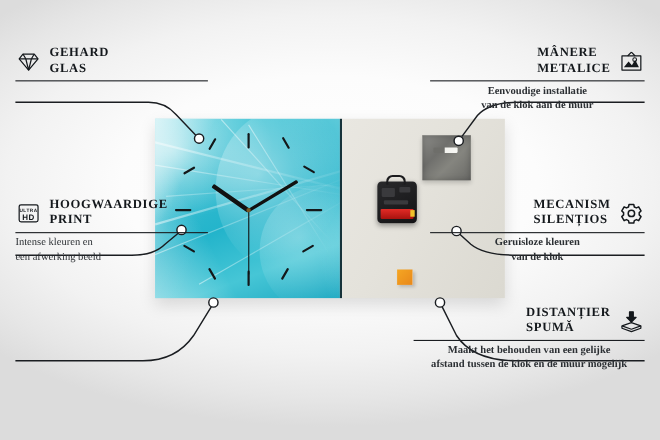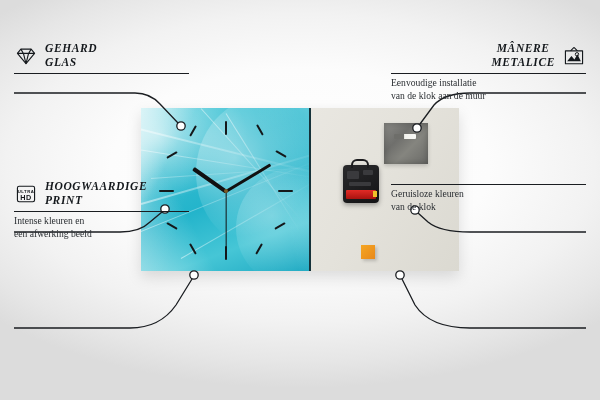--- a/index.html
+++ b/index.html
@@ -82,27 +82,27 @@
     box-shadow:2px 2px 3px rgba(0,0,0,.18);
   }
 
   
   .callout { position:absolute; }
   .co-head {
     display:flex; align-items:center; gap:7px;
     font-size:11.5px; letter-spacing:.6px; color:#14181c; font-weight:700;
     line-height:1.18; text-transform:uppercase;
   }
-  .co-head .txt { white-space:pre-line;font-style:italic; }
+  .co-head .txt { white-space:pre-line; }
   .co-rule { height:1.3px; background:#1a1d21; margin:4px 0 3px; }
   .co-sub { font-size:9.6px; color:#2b2f33; line-height:1.28; white-space:pre-line; }
   .left .co-head { justify-content:flex-start; }
   .left .co-sub  { text-align:left; }
-  .right .co-head { justify-content:flex-end;text-align:center; }
-  .right .co-sub  { text-align:left; }
+  .right .co-head { justify-content:flex-end; }
+  .right .co-sub  { text-align:center;font-weight:bold; }
   .icon { flex:0 0 auto; width:24px; height:22px; display:block; }
 
   .lines { position:absolute; inset:0; pointer-events:none; }
 </style>
 </head>
 <body>
 
 <div class="stage">
 
   <div class="product">
@@ -226,19 +226,45 @@
           <circle cx="17.5" cy="10" r="2" fill="none" stroke="#14181c" stroke-width="1.1"></circle>
         </g>
       </svg>
     </div>
     <div class="co-rule"></div>
     <div class="co-sub">Eenvoudige installatie
 van de klok aan de muur</div>
   </div>
 
   <div class="callout right" style="right:14px; top:180px; width:195px;">
+    <div class="co-head">
+      <span class="txt">MECANISM
+SILENȚIOS</span>
+      <svg class="icon" viewBox="0 0 28 24">
+        <g fill="none" stroke="#14181c" stroke-width="1.6" stroke-linejoin="round">
+          <path d="M11.5,2.6 h5 l.6,2.6 2.2,1.0 2.4,-1.1 2.5,4.3 -1.9,1.8 0,2.4 1.9,1.8 -2.5,4.3 -2.4,-1.1 -2.2,1.0 -.6,2.6 h-5 l-.6,-2.6 -2.2,-1.0 -2.4,1.1 -2.5,-4.3 1.9,-1.8 0,-2.4 -1.9,-1.8 2.5,-4.3 2.4,1.1 2.2,-1.0 Z"></path>
+          <circle cx="14" cy="12" r="3.4"></circle>
+        </g>
+      </svg>
+    </div>
     <div class="co-rule"></div>
     <div class="co-sub">Geruisloze kleuren
 van de klok</div>
   </div>
 
+  <div class="callout right" style="right:14px; top:278px; width:210px;">
+    <div class="co-head">
+      <span class="txt">DISTANȚIER
+SPUMĂ</span>
+      <svg class="icon" viewBox="0 0 28 24">
+        <g fill="none" stroke="#14181c" stroke-width="1.3" stroke-linejoin="round">
+          <path d="M12,2 h4 v6 h3 l-5,5 -5,-5 h3 Z" fill="#14181c"></path>
+          <path d="M14,13.5 L24,17 L14,20.5 L4,17 Z"></path>
+          <path d="M4,17 v2.5 L14,23 L24,19.5 V17"></path>
+        </g>
+      </svg>
+    </div>
+    <div class="co-rule"></div>
+    <div class="co-sub">Maakt het behouden van een gelijke
+afstand tussen de klok en de muur mogelijk</div>
+  </div>
 
 </div>
 
 </body></html>

